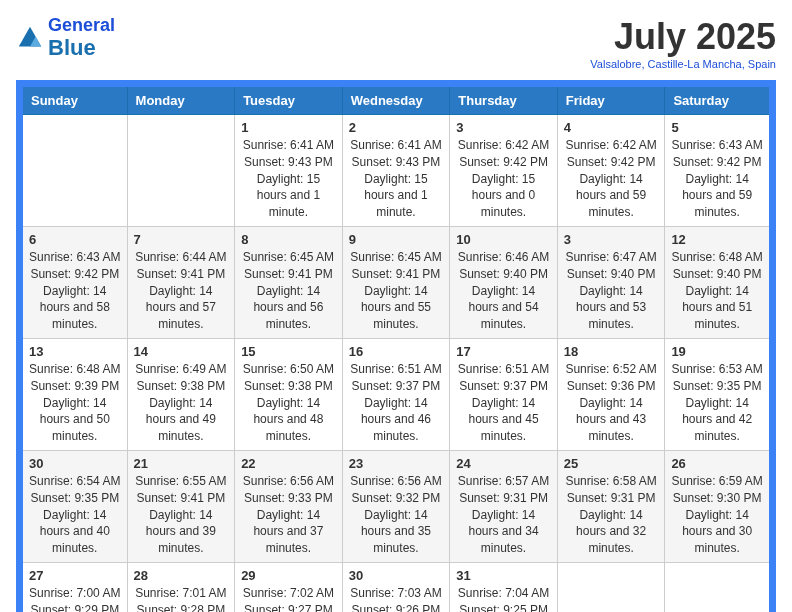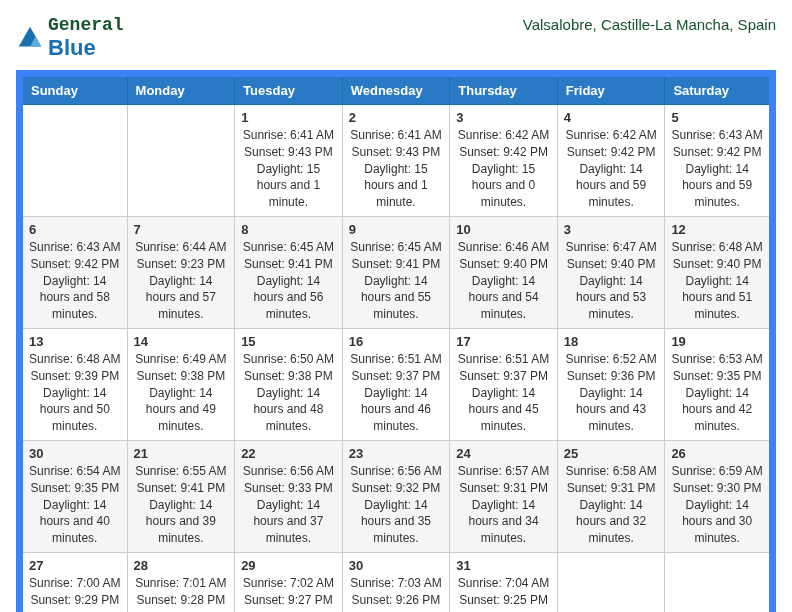--- a/index.html
+++ b/index.html
@@ -22,43 +22,42 @@
       gap: 4px;
     }
     .logo-text {
       display: flex;
       flex-direction: column;
       line-height: 1.1;
     }
     .logo-general {
       font-size: 18px;
       font-weight: bold;
-      color: #14532d;
-      font-family: Liberation Mono, monospace;
+      color: #1d4ed8;
     }
     .logo-blue {
       font-size: 22px;
       font-weight: bold;
       color: #1a6faf;
     }
     .logo-icon {
       width: 28px;
       height: 28px;
     }
     .title-block {
       text-align: right;
     }
     .month-title {
       font-size: 36px;
       font-weight: bold;
       color: #333;
     }
     .location-title {
-      font-size: 15px;
-      color: #14532d;
+      font-size: 11px;
+      color: #1d4ed8;
     }
     .calendar-table {
       width: 100%;
       border-collapse: collapse;
       border: 7px solid #3b82f6;
     }
     .calendar-table th {
       background-color: #2979c5;
       color: white;
       text-align: left;
@@ -108,20 +107,21 @@
     <svg class="logo-icon" viewBox="0 0 40 40" xmlns="http://www.w3.org/2000/svg">
       <polygon points="20,4 36,32 4,32" fill="#1a6faf"></polygon>
       <polygon points="28,18 36,32 20,32" fill="#5baae0"></polygon>
     </svg>
     <div class="logo-text">
       <span class="logo-general">General</span>
       <span class="logo-blue">Blue</span>
     </div>
   </div>
   <div class="title-block">
+    <div class="month-title">July 2025</div>
     <div class="location-title">Valsalobre, Castille-La Mancha, Spain</div>
   </div>
 </div>
 
 <table class="calendar-table">
   <thead>
     <tr>
     <th>Sunday</th>
         <th>Monday</th>
         <th>Tuesday</th>
@@ -169,21 +169,21 @@
       <tr>
         <td>
           <span class="day-num">6</span>
           <div class="day-info">Sunrise: 6:43 AM
 Sunset: 9:42 PM
 Daylight: 14 hours and 58 minutes.</div>
         </td>
         <td>
           <span class="day-num">7</span>
           <div class="day-info">Sunrise: 6:44 AM
-Sunset: 9:23 PM
+Sunset: 9:41 PM
 Daylight: 14 hours and 57 minutes.</div>
         </td>
         <td>
           <span class="day-num">8</span>
           <div class="day-info">Sunrise: 6:45 AM
 Sunset: 9:41 PM
 Daylight: 14 hours and 56 minutes.</div>
         </td>
         <td>
           <span class="day-num">9</span>

